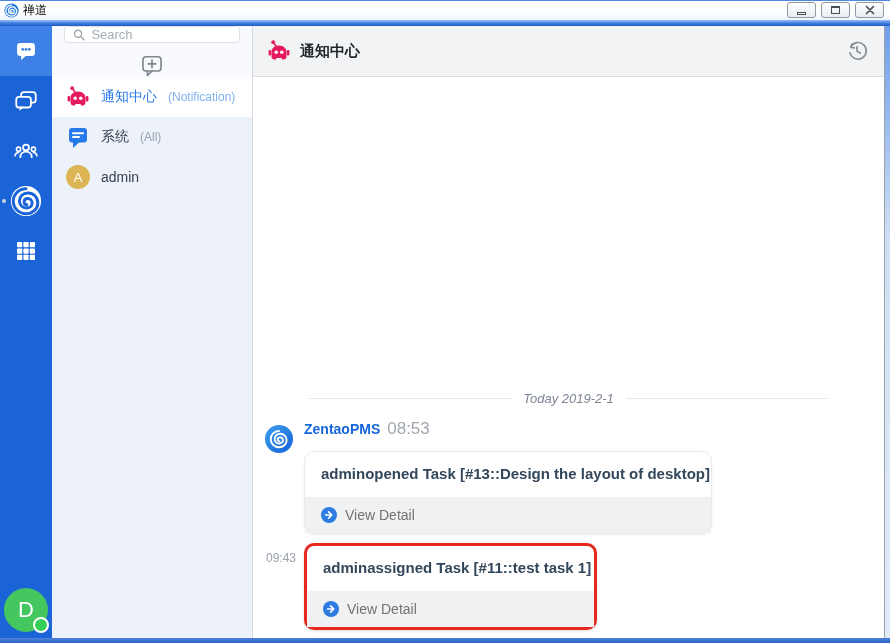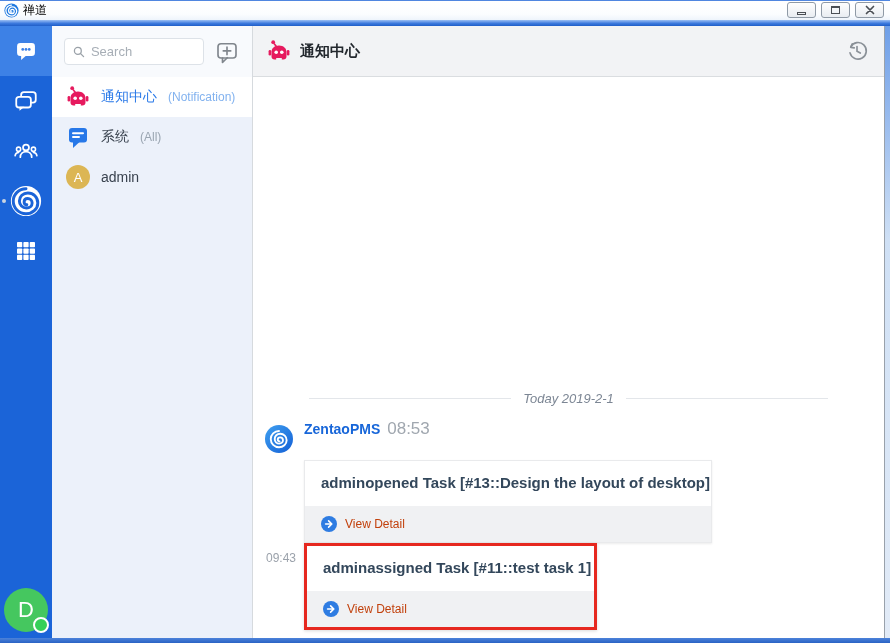--- a/index.html
+++ b/index.html
@@ -57,21 +57,21 @@
     width:44px; height:44px; border-radius:50%; background:#45c75f; color:#fff;
     display:flex; align-items:center; justify-content:center; font-size:22px; cursor:pointer;
   }
   .status-dot {
     position:absolute; right:-1px; bottom:-1px; width:16px; height:16px; border-radius:50%;
     background:#35d058; border:2px solid #fff;
   }
 
   
   .panel { width:200px; background:#ecf1fa; display:flex; flex-direction:column; flex-shrink:0; }
-  .search-row { height:51px; background:#f8fafd; display:flex; align-items:center; padding:0 12px; gap:10px; flex-shrink:0; }
+  .search-row { height:51px; background:#f8fafd; display:flex; align-items:center; padding:0 12px; gap:10px; flex-shrink:0;flex-direction:column; }
   .search-box {
     flex:1; height:27px; background:#fff; border:1px solid #dde2e8; border-radius:4px;
     display:flex; align-items:center; padding:0 8px; gap:6px;
   }
   .search-box input { border:0; outline:0; width:100%; font-size:13px; color:#333; background:transparent; font-family:inherit; }
   .search-box input::placeholder { color:#a7aeb6; }
   .plus-btn { width:26px; height:26px; display:flex; align-items:center; justify-content:center; cursor:pointer; }
   .list-item { height:40px; display:flex; align-items:center; padding:0 14px; gap:11px; cursor:pointer; }
   .list-item.selected { background:#fff; }
   .li-label { font-size:14px; color:#39424e; white-space:nowrap; }
@@ -97,30 +97,30 @@
   .day-divider { position:absolute; top:314px; left:56px; right:56px; display:flex; align-items:center; gap:12px; font-size:13px; color:#7c8694;font-style:italic; }
   .day-divider:before,.day-divider:after { content:""; flex:1; height:1px; background:#e3e6ea; }
 
   .msg { position:absolute; left:0; }
   .msg-1 { top:342px; }
   .msg-2 { top:466px; }
   .msg .avatar { position:absolute; left:12px; top:6px; width:28px; height:28px; border-radius:50%;
     background:linear-gradient(135deg,#3fa0f0,#1460d6); display:flex; align-items:center; justify-content:center; }
   .msg .side-time { position:absolute; left:13px; top:8px; font-size:12px; color:#9ba2ab; }
   .msg-body { margin-left:51px; }
-  .sender-row { display:flex; align-items:baseline; gap:7px; margin-bottom:21px; }
+  .sender-row { display:flex; align-items:baseline; gap:7px; margin-bottom:12px; }
   .sender-name { font-size:14px; font-weight:bold; color:#1766d9; }
   .sender-time { font-size:17px; color:#a0a7af; }
 
-  .card { background:#fff; border:1px solid #e9eaec; box-shadow:0 1px 2px rgba(0,0,0,.08); border-radius:0; }
+  .card { background:#fff; border:1px solid #e9eaec; box-shadow:0 1px 2px rgba(0,0,0,.08); border-radius:10px; }
   .card-1 { width:408px; }
   .card-2 { width:293px; border:3px solid #e6281f; box-shadow:0 1px 3px rgba(0,0,0,.15); }
   .card-title { padding:13px 16px 15px; font-size:15px; font-weight:bold; color:#33475b; white-space:nowrap; overflow:hidden; }
   .card-footer { background:#f0f1f3; padding:10px 16px; display:flex; align-items:center; gap:8px; }
-  .view-link { font-size:12px; color:#c2410c; text-decoration:none; cursor:pointer; }
+  .view-link { font-size:14px; color:#737373; text-decoration:none; cursor:pointer; }
 
   svg { display:block; }
 </style>
 </head>
 <body>
 
 <svg width="0" height="0" style="position:absolute">
   <defs>
     <symbol id="sym-swirl" viewBox="0 0 36 36">
       <path d="M18 5 C10.5 5 4.5 11 4.5 18 C4.5 25.5 10.5 31.5 18 31.5 C24.8 31.5 30.5 26.5 30.5 20 C30.5 13.8 25.8 9.5 20 9.5 C14.8 9.5 11 13.2 11 18 C11 22.3 14.3 25.5 18.5 25.5 C21.8 25.5 24.5 23.2 24.5 20.2 C24.5 17.4 22.4 15.4 19.8 15.4 C17.5 15.4 16 17 16 19 C16 20.7 17.2 21.9 18.9 21.9" fill="none" stroke="currentColor" stroke-width="3.1" stroke-linecap="round"></path>

